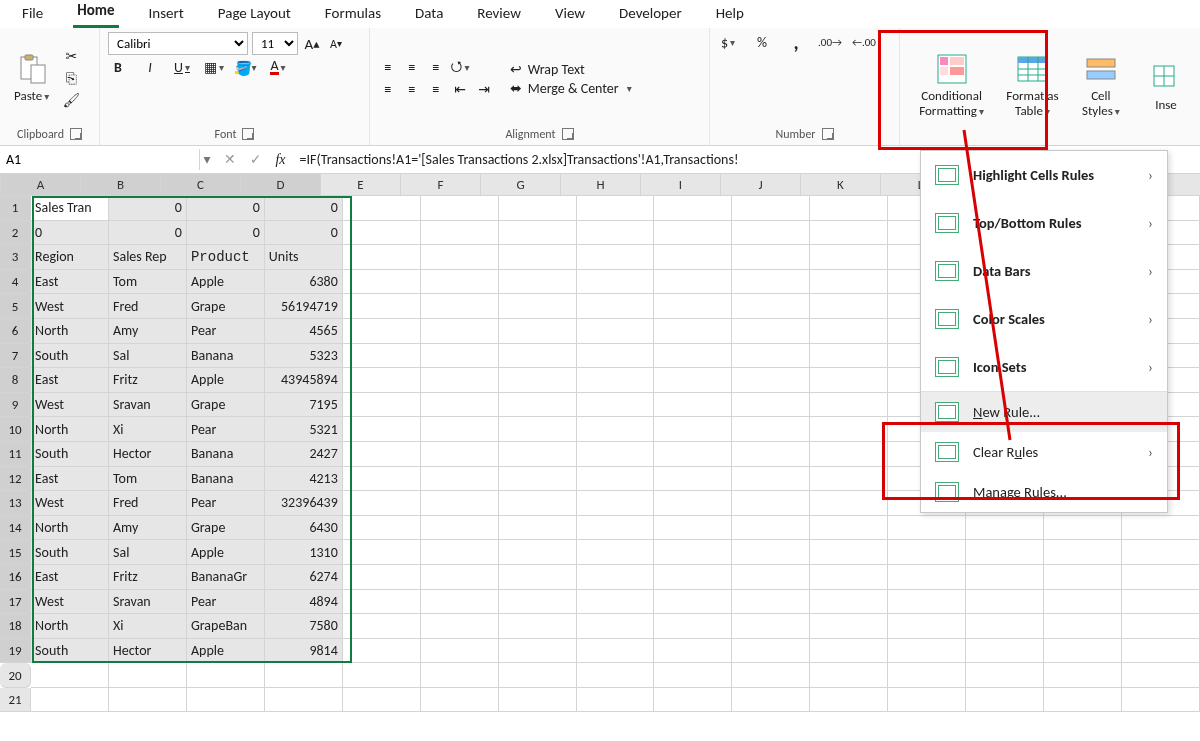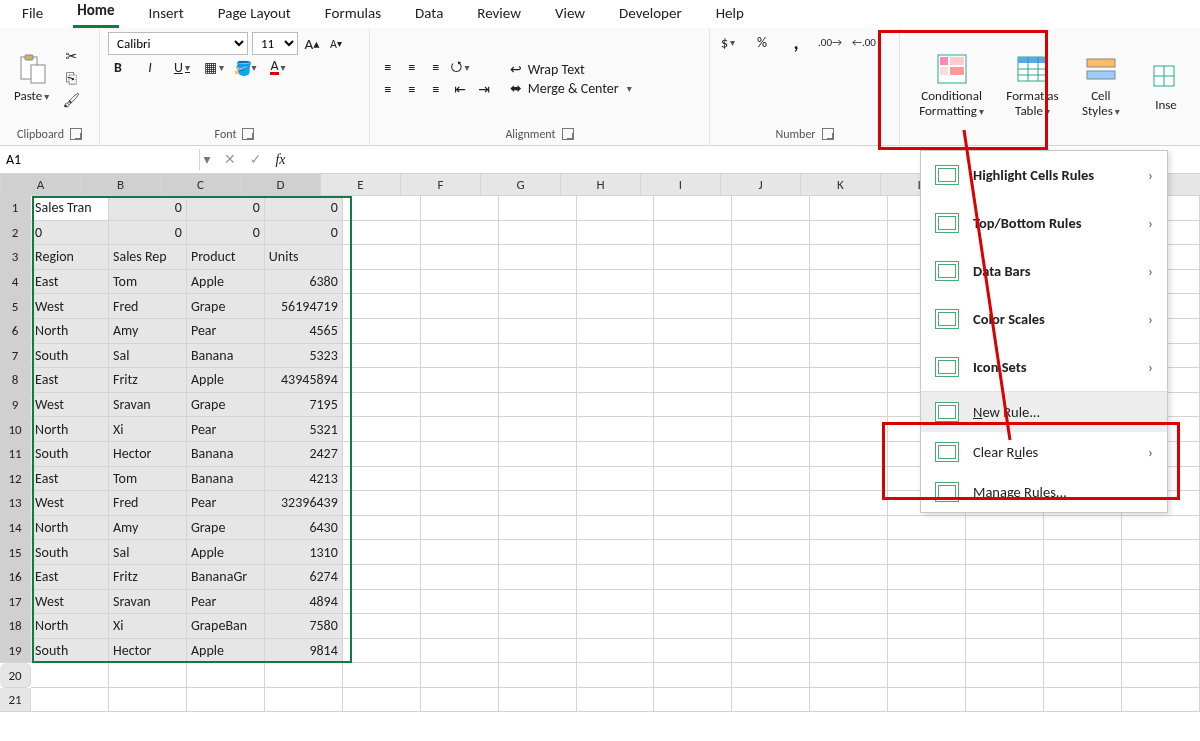--- a/index.html
+++ b/index.html
@@ -215,20 +215,21 @@
   </div>
 </div>
 
 <div class="namebox-row">
   <input class="namebox" value="A1" style="">
   <span style="width:14px;text-align:center;color:#777">▾</span>
   <div class="fx-area">
     <span style="color:#999">✕</span>
     <span style="color:#999">✓</span>
     <span class="fx-label">fx</span>
+    <span class="formula">=IF(Transactions!A1='[Sales Transactions 2.xlsx]Transactions'!A1,Transactions!</span>
   </div>
 </div>
 
 <div>
   <div style="display:flex">
     <div class="corner"></div>
     <div class="col-headers" id="colheads" style="margin-left:0">
         <div class="col-head " style="width: 80px; background: rgb(208, 208, 208);">A</div>
         <div class="col-head " style="width: 80px; background: rgb(208, 208, 208);">B</div>
         <div class="col-head " style="width: 80px; background: rgb(208, 208, 208);">C</div>
@@ -280,21 +281,21 @@
         <div class="cell" style="width: 80px;"></div>
         <div class="cell" style="width: 80px;"></div>
         <div class="cell" style="width: 80px;"></div>
         <div class="cell" style="width: 80px;"></div>
         <div class="cell" style="width: 80px;"></div>
       </div>
       <div style="display: flex;">
         <div class="row-head" style="height: 24.6px; background: rgb(208, 208, 208);">3</div>
         <div class="cell" style="width: 80px; background: rgb(230, 230, 230);">Region</div>
         <div class="cell" style="width: 80px; background: rgb(230, 230, 230);">Sales Rep</div>
-        <div class="cell" style="width: 80px; background: rgb(230, 230, 230);">Product</div>
+        <div class="cell" style="width: 80px; background: rgb(230, 230, 230); font-family: Liberation Mono, monospace;">Product</div>
         <div class="cell" style="width: 80px; background: rgb(230, 230, 230);">Units</div>
         <div class="cell" style="width: 80px;"></div>
         <div class="cell" style="width: 80px;"></div>
         <div class="cell" style="width: 80px;"></div>
         <div class="cell" style="width: 80px;"></div>
         <div class="cell" style="width: 80px;"></div>
         <div class="cell" style="width: 80px;"></div>
         <div class="cell" style="width: 80px;"></div>
         <div class="cell" style="width: 80px;"></div>
         <div class="cell" style="width: 80px;"></div>

